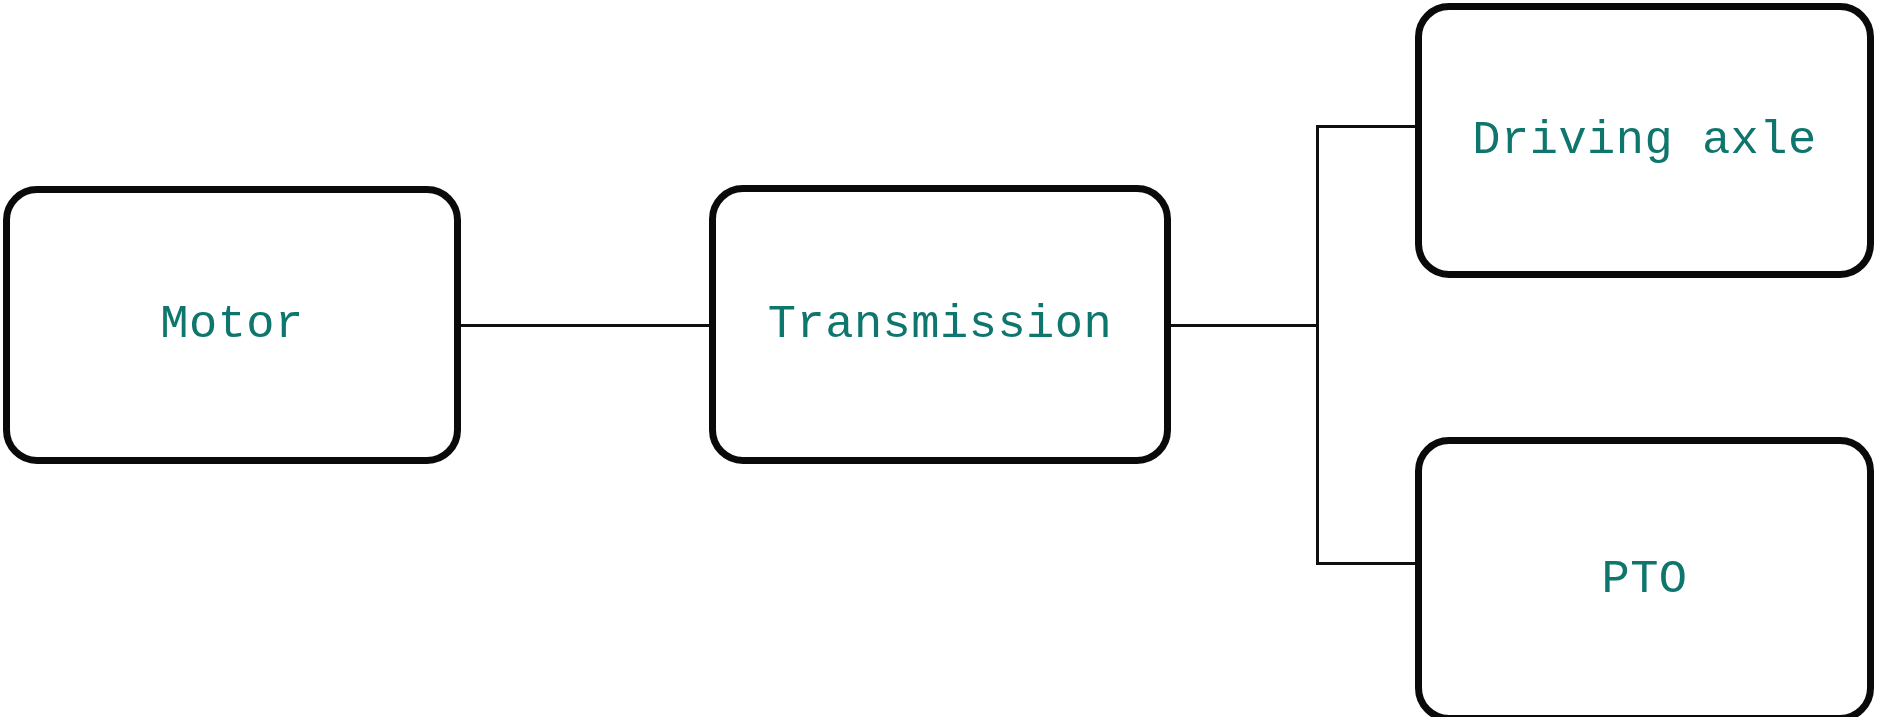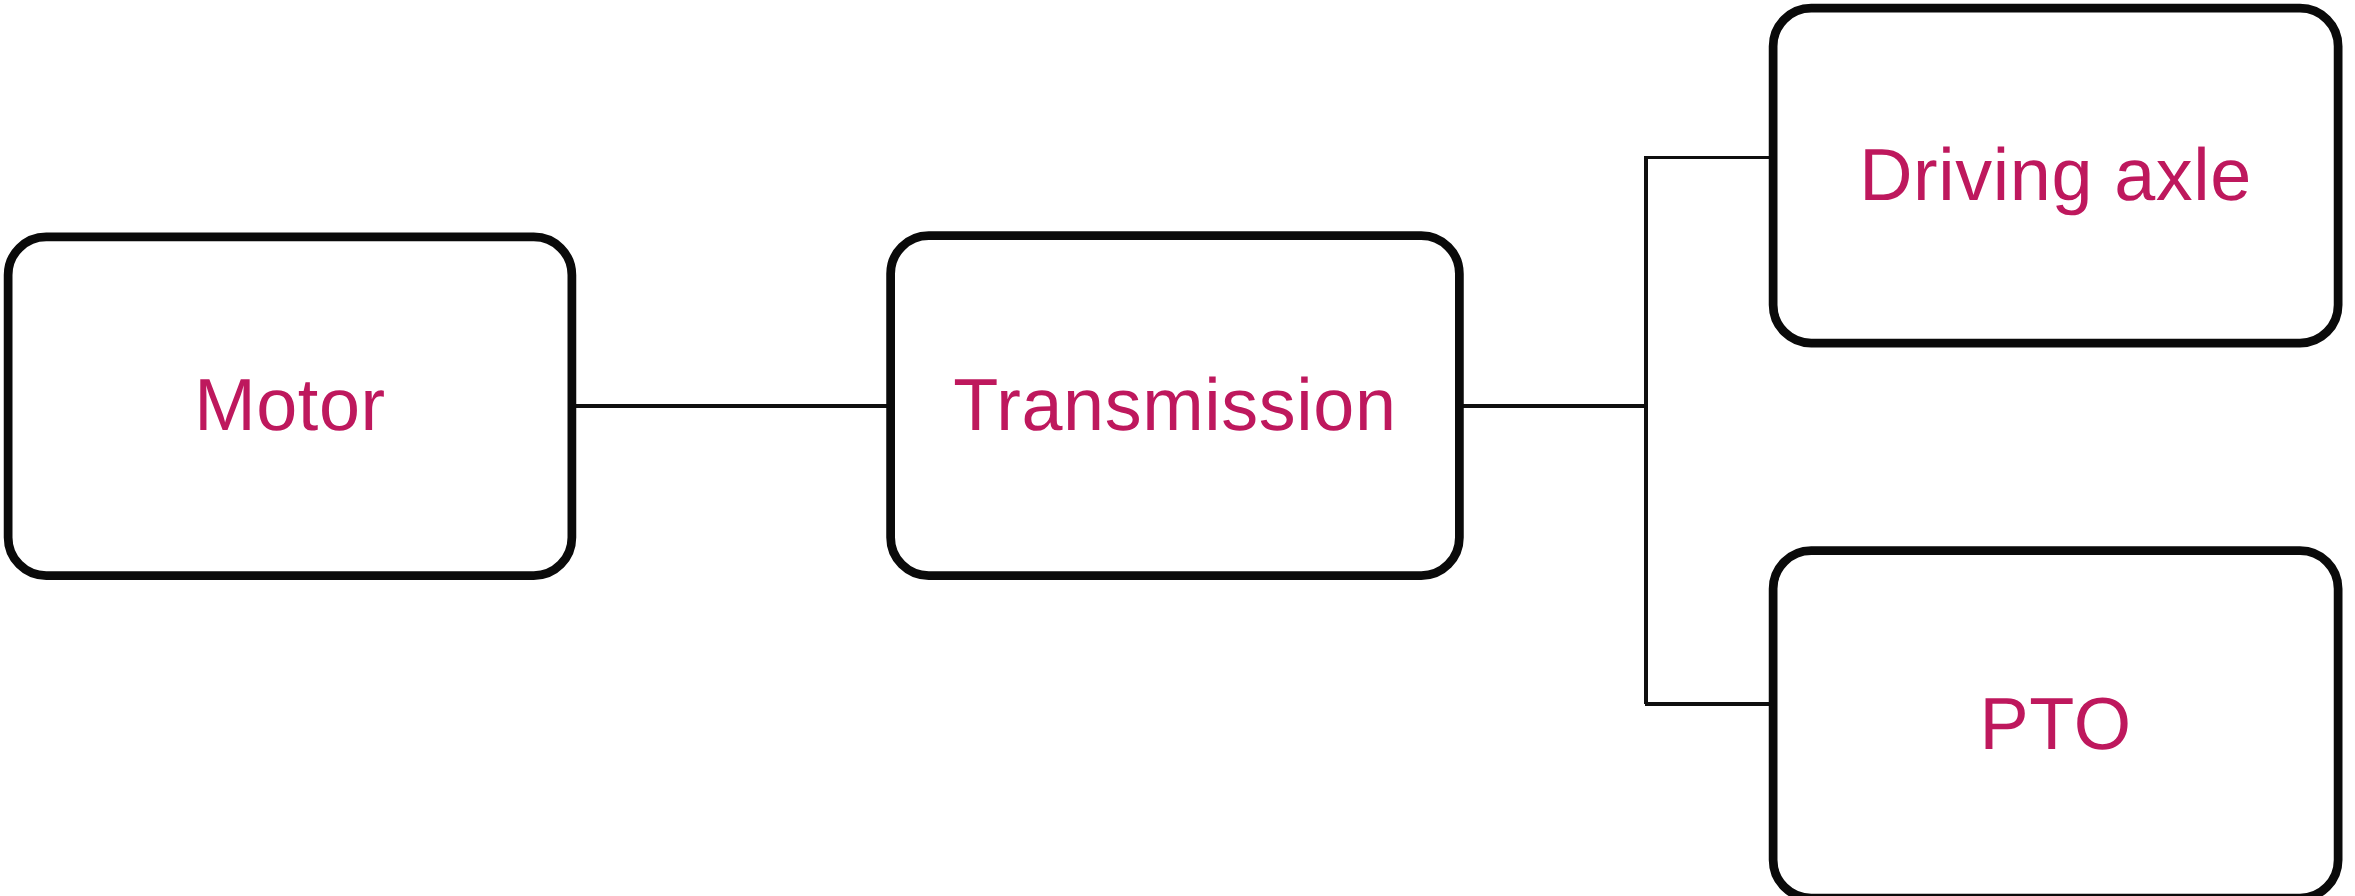--- a/index.html
+++ b/index.html
@@ -29,24 +29,24 @@
     position: absolute;
     box-sizing: border-box;
     background: #ffffff;
     border: 7px solid #0a0a0a;
     border-radius: 34px;
     display: flex;
     align-items: center;
     justify-content: center;
   }
   .node-label {
-    font-family: Liberation Sans, sans-serif;
-    font-size: 59px;
+    font-family: Liberation Mono, monospace;
+    font-size: 47px;
     line-height: 1.05;
-    color: #be185d;
+    color: #0f766e;
     white-space: nowrap;
     letter-spacing: 0.5px;
   }
   
   #node-motor {
     left: 3px;
     top: 186px;
     width: 458px;
     height: 278px;
   }

